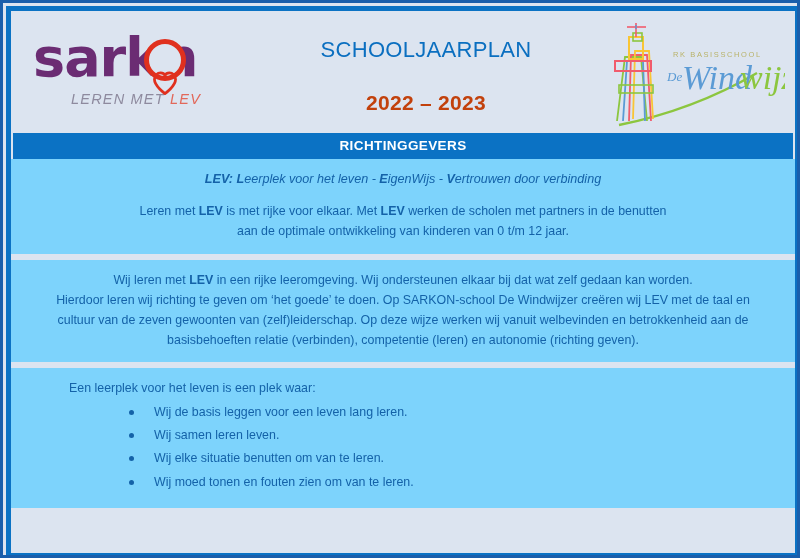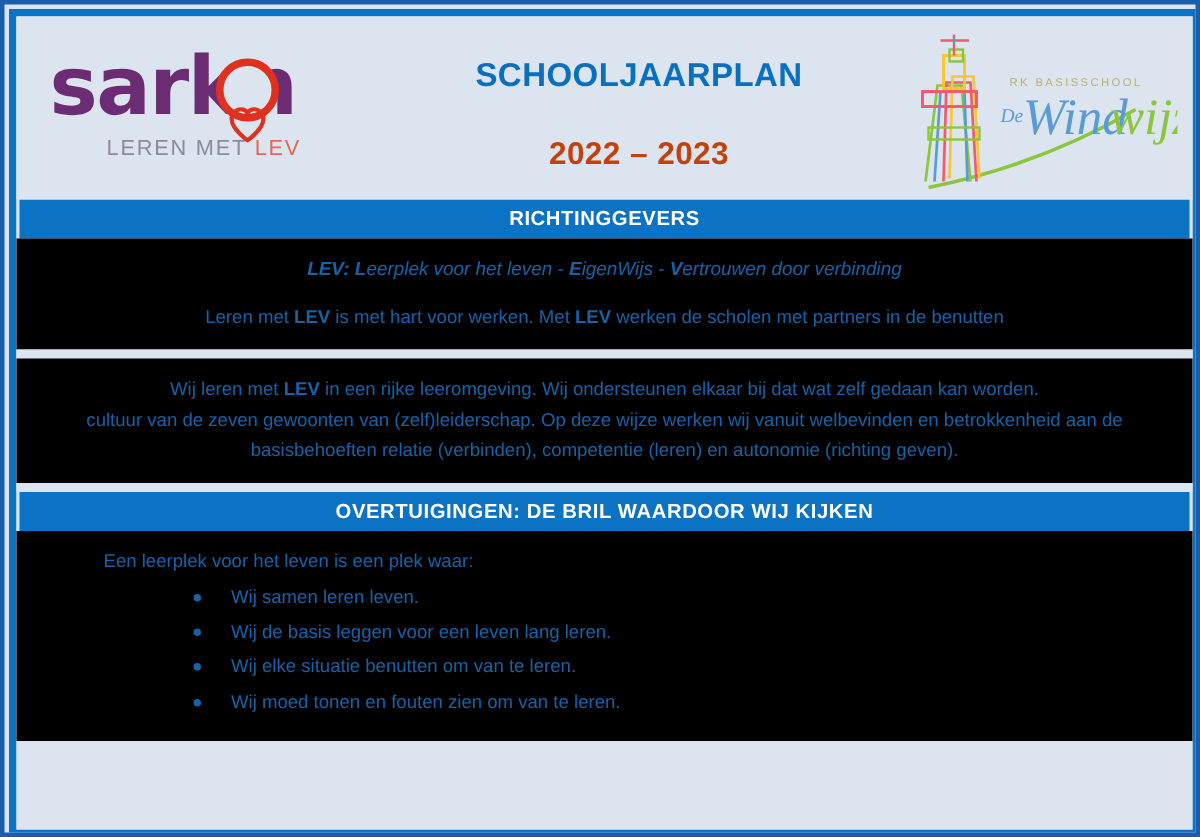--- a/index.html
+++ b/index.html
@@ -84,36 +84,37 @@
     height: 26px;
   }
   .sarkon-tagline {
     margin-top: 2px;
     margin-left: 38px;
     font-family: "Liberation Sans", sans-serif;
     font-size: 14.5px;
     letter-spacing: 1.2px;
     color: #8e8a9e;
     white-space: nowrap;
+    font-style: italic;
   }
   .sarkon-tagline .lev {
     color: #e2685a;
   }
 
   .title-block {
     position: absolute;
     left: 270px;
     top: 26px;
     width: 290px;
     text-align: center;
   }
   .title-main {
     font-family: "Liberation Sans", sans-serif;
     font-size: 22px;
-    font-weight: bold;
+    font-weight: normal;
     color: #0b6fc0;
     letter-spacing: 0.3px;
   }
   .title-years {
     margin-top: 28px;
     font-family: "Liberation Sans", sans-serif;
     font-size: 21px;
     font-weight: bold;
     color: #c2410c;
     letter-spacing: 0.3px;
@@ -133,21 +134,21 @@
     background: #0b72c4;
     color: #ffffff;
     font-size: 13.5px;
     font-weight: bold;
     text-align: center;
     letter-spacing: 0.4px;
     padding: 5px 0 6px 0;
     margin: 0 2px;
   }
   .section-body {
-    background: #000000;
+    background: #7dd3fc;
     color: #1462a8;
     text-align: center;
     padding: 10px 30px 12px 30px;
     font-size: 12.4px;
     line-height: 1.62;
   }
   .section-body.left {
     text-align: left;
   }
   .richtinggevers-motto {
@@ -248,42 +249,43 @@
       </div>
     </div>
 
     <div class="section-bar">RICHTINGGEVERS</div>
     <div class="section-body">
       <div class="richtinggevers-motto">
         <b>LEV:</b>
         <b>L</b><span>eerplek voor het leven - </span><b>E</b><span>igenWijs - </span><b>V</b><span>ertrouwen door verbinding</span>
       </div>
       <div>
-        <span>Leren met </span><b>LEV</b><span> is met hart voor werken. Met </span><b>LEV</b><span> werken de scholen met partners in de benutten</span>
-      </div>
+        <span>Leren met </span><b>LEV</b><span> is met rijke voor elkaar. Met </span><b>LEV</b><span> werken de scholen met partners in de benutten</span>
+      </div>
+      <div>aan de optimale ontwikkeling van kinderen van 0 t/m 12 jaar.</div>
     </div>
 
     <div class="gap"></div>
 
     <div class="section-body">
       <div>
         <span>Wij leren met </span><b>LEV</b><span> in een rijke leeromgeving. Wij ondersteunen elkaar bij dat wat zelf gedaan kan worden.</span>
       </div>
+      <div>Hierdoor leren wij richting te geven om ‘het goede’ te doen. Op SARKON-school De Windwijzer creëren wij LEV met de taal en</div>
       <div>cultuur van de zeven gewoonten van (zelf)leiderschap. Op deze wijze werken wij vanuit welbevinden en betrokkenheid aan de</div>
       <div>basisbehoeften relatie (verbinden), competentie (leren) en autonomie (richting geven).</div>
     </div>
 
     <div class="gap"></div>
 
-    <div class="section-bar">OVERTUIGINGEN: DE BRIL WAARDOOR WIJ KIJKEN</div>
     <div class="section-body left">
       <div class="overtuigingen-intro">Een leerplek voor het leven is een plek waar:</div>
       <ul class="bullets">
+        <li>Wij de basis leggen voor een leven lang leren.</li>
         <li>Wij samen leren leven.</li>
-        <li>Wij de basis leggen voor een leven lang leren.</li>
         <li>Wij elke situatie benutten om van te leren.</li>
         <li>Wij moed tonen en fouten zien om van te leren.</li>
 
       </ul>
     </div>
 
   </div>
 </div>
 
 </body></html>

